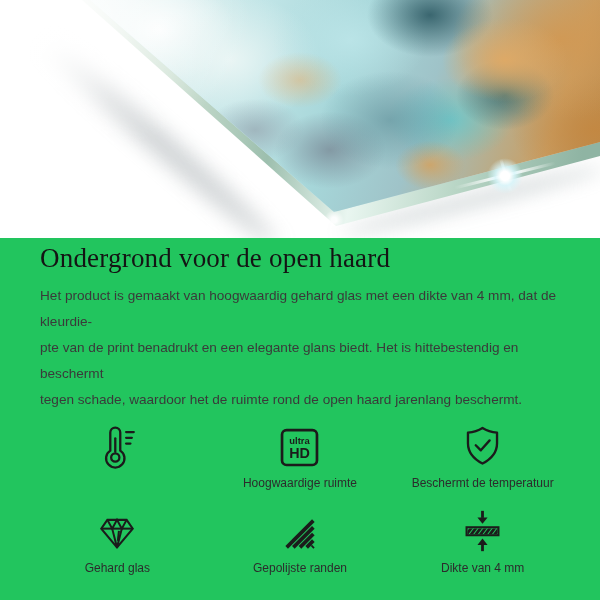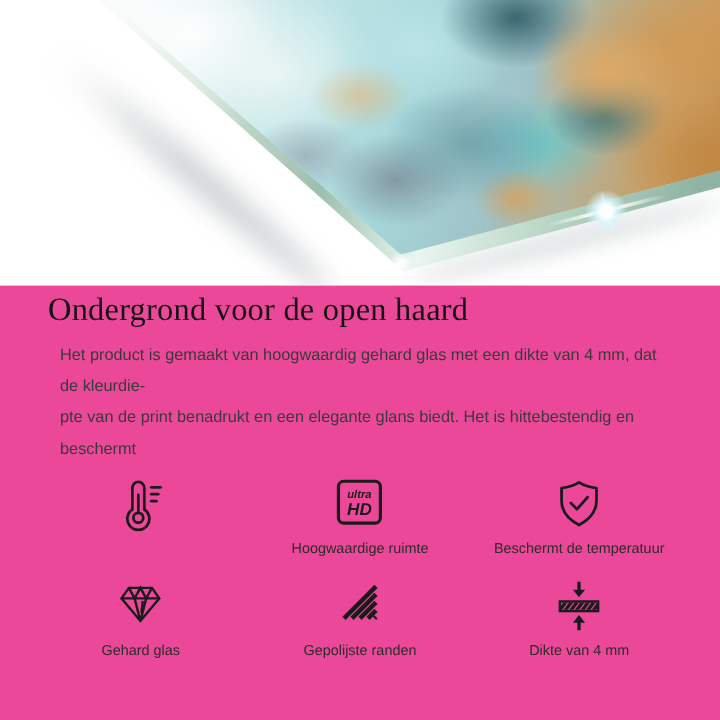--- a/index.html
+++ b/index.html
@@ -2,21 +2,21 @@
 <html><head>
 <meta charset="utf-8">
 <style>
   html,body { margin:0; padding:0; }
   body {
     width:600px; height:600px; overflow:hidden;
     background:#ffffff;
     font-family:"Liberation Sans", sans-serif;
     -webkit-font-smoothing:antialiased;
   }
-  .page { position:relative; width:600px; height:600px; background:#ec4899; }
+  .page { position:relative; width:600px; height:600px; background:#22c55e; }
 
   
   .hero { position:relative; width:600px; height:238px; overflow:hidden; background:#fff; }
 
   .shadow-left {
     position:absolute; left:56px; top:38px; width:300px; height:22px;
     background:rgba(120,132,138,0.38); border-radius:50%;
     transform:rotate(41deg); transform-origin:left top; filter:blur(10px);
   }
   .shadow-right {
@@ -83,30 +83,30 @@
   }
 
   
   .content { padding:0 40px; }
   .title {
     margin:2px 0 0;
     font-family:"Liberation Serif", serif;
     font-weight:400; font-size:27px; line-height:37px;
     color:#141414; letter-spacing:.2px;
   }
-  .body-text { margin:6px 10px 0; font-size:13.6px; line-height:26px; color:#3a3a3a; }
+  .body-text { margin:6px 0 0; font-size:13.6px; line-height:26px; color:#3a3a3a; }
   .body-text .bline { display:block; }
 
   
   .features {
     margin:10px -14px 0;
     display:grid; grid-template-columns:repeat(3, 1fr); row-gap:18px;
   }
   .feature { text-align:center; }
-  .icon-box { height:46px; display:flex; justify-content:center;font-style:italic; }
+  .icon-box { height:46px; display:flex; align-items:flex-end; justify-content:center; }
   .feature .label { margin-top:7px; font-size:12px; line-height:14px; color:#2c2c2c; }
   .icon-box svg { display:block; }
 </style>
 </head>
 <body>
 
 <div class="page">
 
   <div class="hero">
     <div class="shadow-left"></div>
@@ -123,20 +123,21 @@
   </div>
 
   <div class="content">
     <h1 class="title">
       <span>Ondergrond voor de open haard</span><br>
     </h1>
 
     <p class="body-text">
       <span class="bline">Het product is gemaakt van hoogwaardig gehard glas met een dikte van 4 mm, dat de kleurdie-</span>
       <span class="bline">pte van de print benadrukt en een elegante glans biedt. Het is hittebestendig en beschermt</span>
+      <span class="bline">tegen schade, waardoor het de ruimte rond de open haard jarenlang beschermt.</span>
     </p>
 
     <div class="features">
 
       <div class="feature">
         <div class="icon-box">
           <svg width="46" height="46" viewBox="0 0 48 48" fill="none" stroke="#1b1b1b" stroke-width="2.4" stroke-linecap="round">
             <path d="M17 28.8 V10 a5.2 5.2 0 0 1 10.4 0 v18.8 a9.6 9.6 0 1 1 -10.4 0 Z"></path>
             <circle cx="22.2" cy="36" r="4.3"></circle>
             <line x1="22.2" y1="16" x2="22.2" y2="30"></line>

